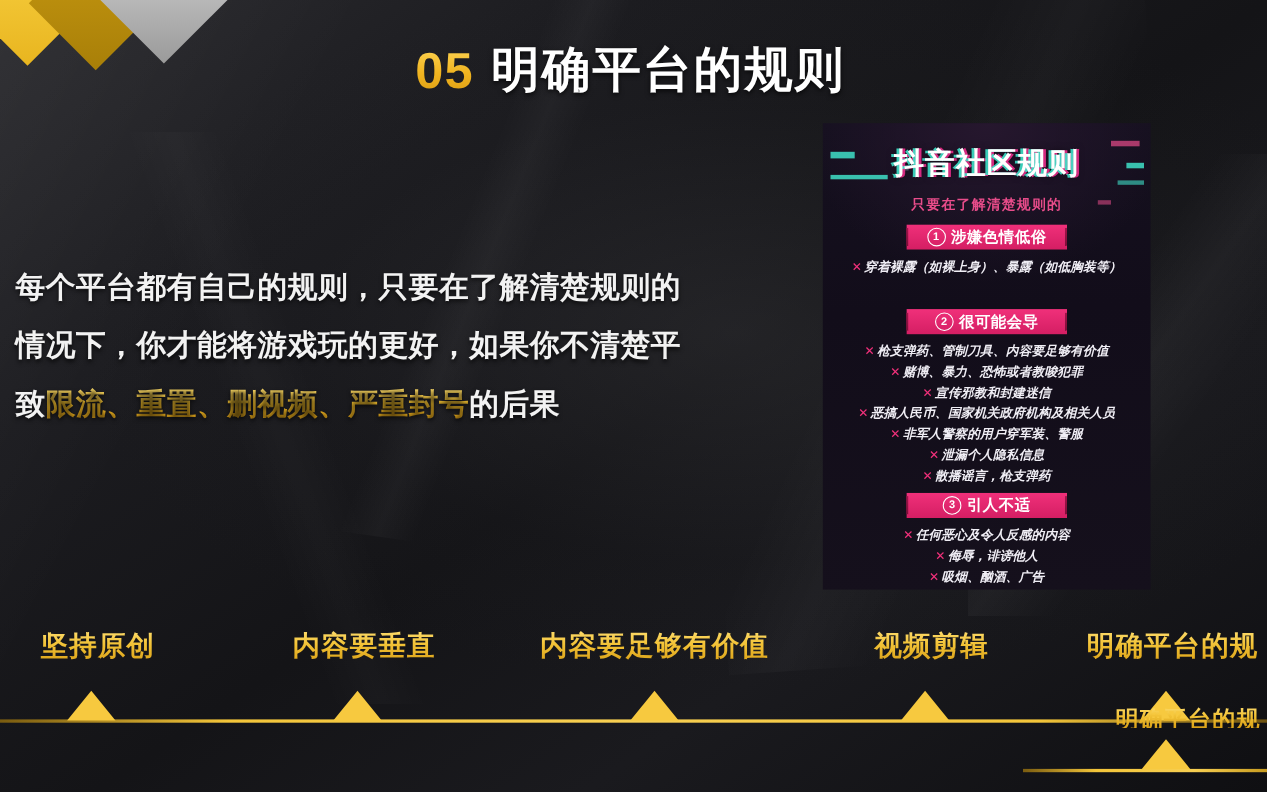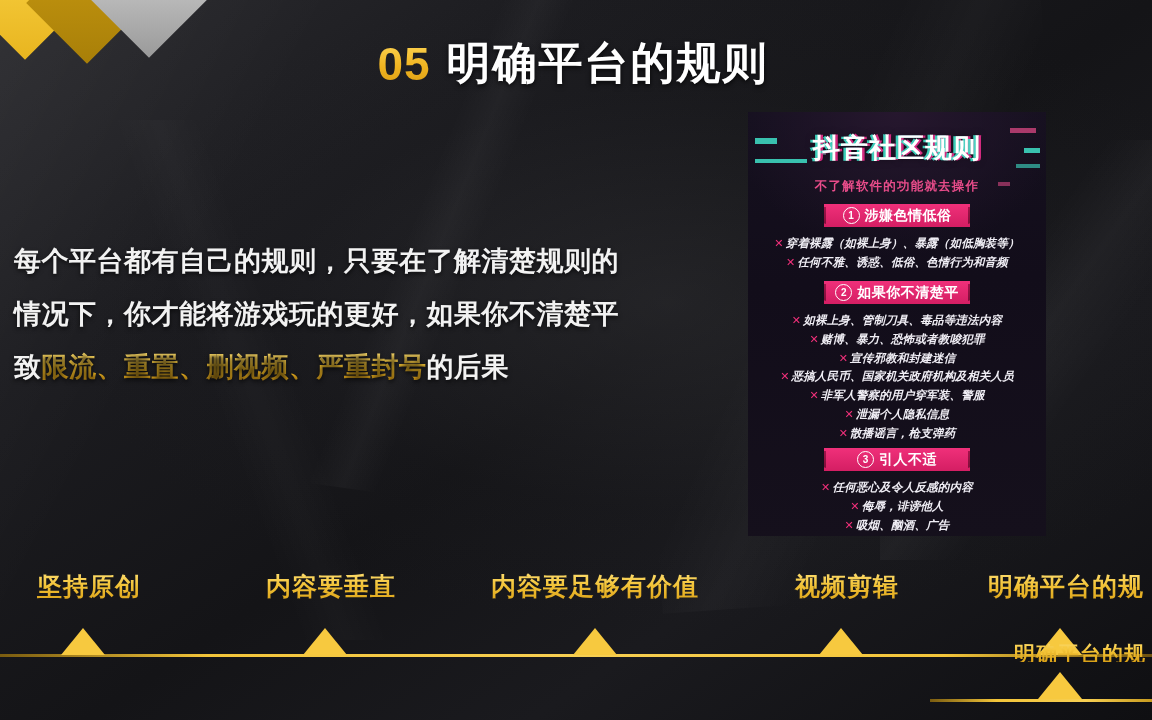--- a/index.html
+++ b/index.html
@@ -179,44 +179,43 @@
   <div class="poster">
     <div class="poster-deco pd1"></div>
     <div class="poster-deco pd2"></div>
     <div class="poster-deco pd3"></div>
     <div class="poster-deco pd4"></div>
     <div class="poster-deco pd5"></div>
     <div class="poster-deco pd6"></div>
     <div class="poster-deco pd7"></div>
 
     <div class="poster-title">抖音社区规则</div>
-    <div class="poster-sub">不了解软件的功能就去操作</div>
+    <div class="poster-sub">只要在了解清楚规则的</div>
 
     <div class="sec" id="sec0" style="top:92px;">
       <div class="ribbon-wrap">
           <div class="ribbon">
         <div class="rb-num">1</div>
         <div class="rb-label">涉嫌色情低俗</div>
       </div>
         </div>
       <div class="sec-items">
         <div class="sec-item"><span class="xm">✕</span><span>穿着裸露（如裸上身）、暴露（如低胸装等）</span></div>
-        <div class="sec-item"><span class="xm">✕</span><span>任何不雅、诱惑、低俗、色情行为和音频</span></div>
       </div>
     </div>
 
     <div class="sec" id="sec1" style="top:169px;">
       <div class="ribbon-wrap">
           <div class="ribbon">
         <div class="rb-num">2</div>
-        <div class="rb-label">如果你不清楚平</div>
+        <div class="rb-label">很可能会导</div>
       </div>
         </div>
       <div class="sec-items">
-        <div class="sec-item"><span class="xm">✕</span><span>如裸上身、管制刀具、毒品等违法内容</span></div>
+        <div class="sec-item"><span class="xm">✕</span><span>枪支弹药、管制刀具、内容要足够有价值</span></div>
         <div class="sec-item"><span class="xm">✕</span><span>赌博、暴力、恐怖或者教唆犯罪</span></div>
         <div class="sec-item"><span class="xm">✕</span><span>宣传邪教和封建迷信</span></div>
         <div class="sec-item"><span class="xm">✕</span><span>恶搞人民币、国家机关政府机构及相关人员</span></div>
         <div class="sec-item"><span class="xm">✕</span><span>非军人警察的用户穿军装、警服</span></div>
         <div class="sec-item"><span class="xm">✕</span><span>泄漏个人隐私信息</span></div>
         <div class="sec-item"><span class="xm">✕</span><span>散播谣言，枪支弹药</span></div>
       </div>
     </div>
 
     <div class="sec" id="sec2" style="top:336px;">

